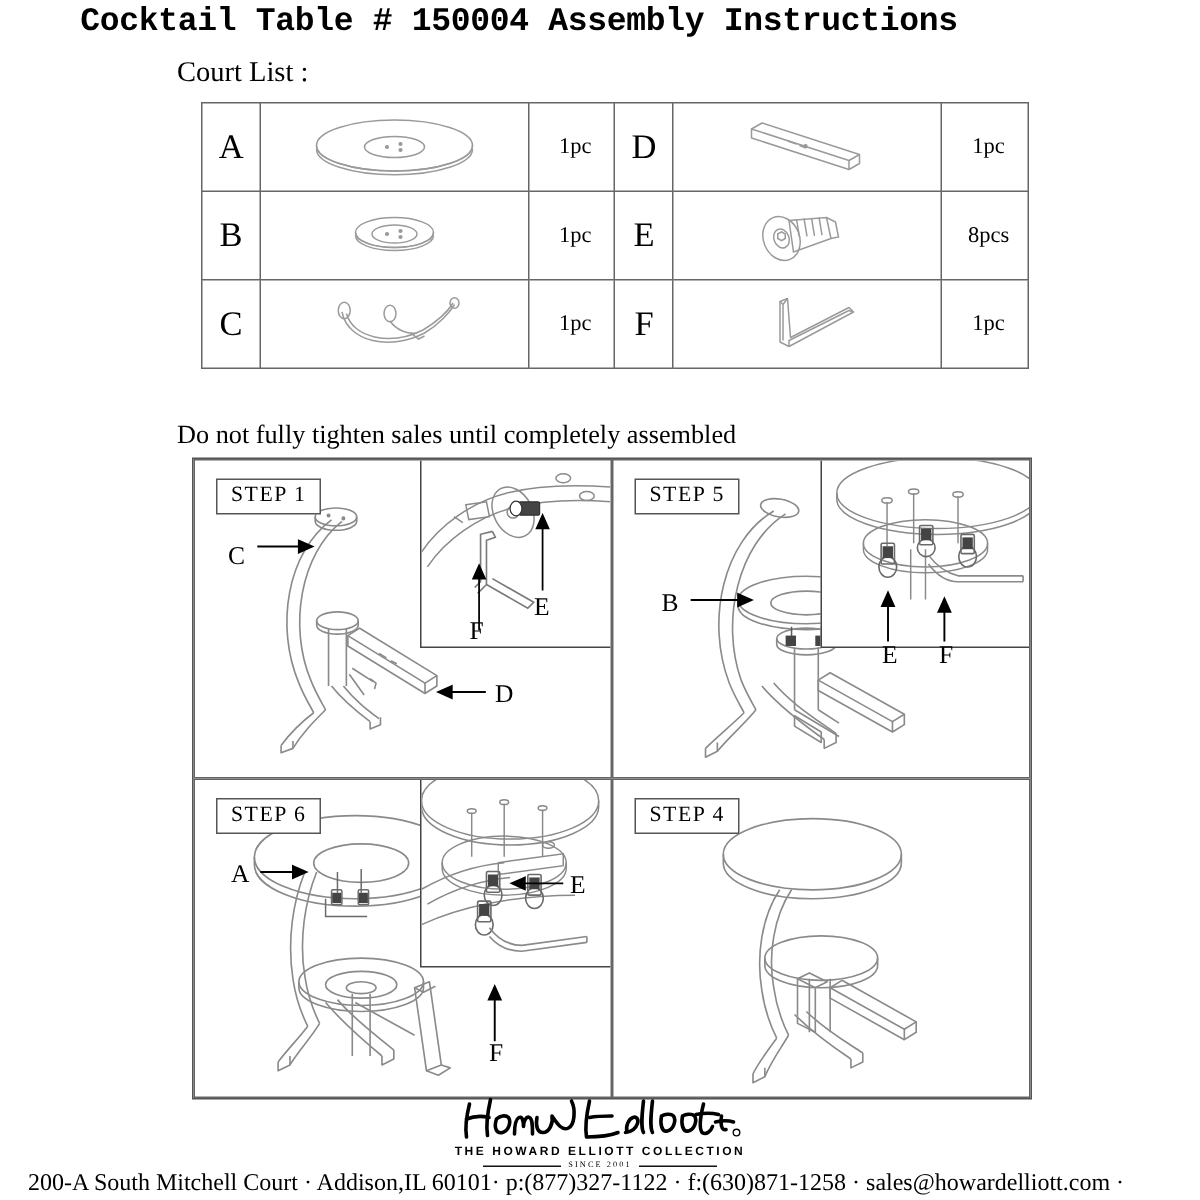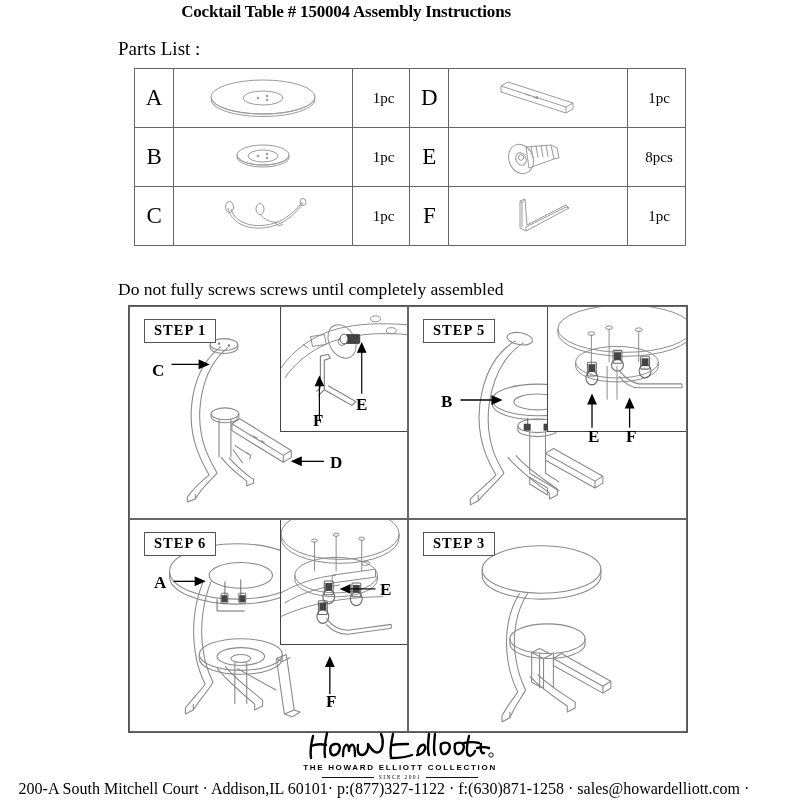--- a/index.html
+++ b/index.html
@@ -3,41 +3,41 @@
 <meta charset="utf-8">
 <style>
   html,body{margin:0;padding:0;background:#fff;}
   body{width:800px;height:800px;position:relative;overflow:hidden;
        font-family:"Liberation Serif",serif;color:#000;}
 
   .page{position:absolute;inset:0;}
 
   
   .title{position:absolute;top:2px;left:0;width:692px;text-align:center;
-         font-family:Liberation Serif, serif;font-weight:bold;
-         font-size:17px;letter-spacing:-0.2px;}
+         font-family:Liberation Mono, monospace;font-weight:bold;
+         font-size:22px;letter-spacing:-0.2px;}
   .parts-label{position:absolute;top:38px;left:118px;font-size:19px;}
 
   
   .parts-table{position:absolute;top:68px;left:134px;width:552px;height:176px;
                border:1.4px solid #555;border-collapse:collapse;}
   .parts-table td{border:1.2px solid #666;padding:0;vertical-align:middle;}
   .pt-letter{width:40px;text-align:center;font-size:23px;}
   .pt-img{width:180px;height:58px;text-align:center;}
   .pt-qty{width:54px;text-align:center;font-size:15px;padding-left:5px!important;}
   .pt-img svg{display:block;margin:0 auto;}
 
   
   .note{position:absolute;top:279px;left:118px;font-size:17.5px;}
 
   
   .steps{position:absolute;top:305px;left:128px;width:560px;height:428px;
          border:1.4px solid #555;box-sizing:border-box;
          display:grid;grid-template-columns:1fr 1fr;grid-template-rows:1fr 1fr;}
-  .step{position:relative;border:0.9px solid #666;box-sizing:border-box;overflow:hidden;font-weight:bold;}
+  .step{position:relative;border:0.9px solid #666;box-sizing:border-box;overflow:hidden;}
   .step-badge{position:absolute;top:12px;left:14px;border:1.2px solid #555;
               padding:2px 9px 3px 9px;font-size:14.5px;letter-spacing:1px;
               background:#fff;z-index:5;}
   .inset{position:absolute;top:-1px;right:-1px;border:1.4px solid #444;
          background:#fff;box-sizing:border-box;overflow:hidden;z-index:3;}
   .lbl{position:absolute;font-size:17px;z-index:6;}
   .art{position:absolute;inset:0;z-index:1;}
   .inset .art{z-index:4;}
 
   
@@ -51,21 +51,21 @@
   .since{font-family:"Liberation Serif",serif;font-size:5.5px;letter-spacing:1.4px;}
   .contact{position:absolute;top:780px;left:0;width:768px;text-align:center;
            font-size:16px;}
 </style>
 </head>
 <body>
 
 <div class="page">
 
   <div class="title">Cocktail Table # 150004 Assembly Instructions</div>
-  <div class="parts-label">Parts List :</div>
+  <div class="parts-label">Court List :</div>
 
   <table class="parts-table">
     <tbody>
         <tr>
       <td class="pt-letter">A</td>
       <td class="pt-img">
         <svg width="150" height="48" viewBox="0 0 150 48">
           <g fill="none" stroke="#9a9a9a" stroke-width="1">
             <ellipse cx="75" cy="23" rx="52" ry="17"></ellipse>
             <path d="M23 23 a52 17 0 0 0 104 0"></path>
@@ -149,21 +149,21 @@
             <path d="M57 9 L59 11 L59 35 M59 11 L62 7"></path>
             <path d="M63 39 L63 35 L103 15 L106 16"></path>
           </g>
         </svg>
       </td>
       <td class="pt-qty">1pc</td>
     </tr>
   </tbody>
     </table>
 
-  <div class="note">Do not fully screws screws until completely assembled</div>
+  <div class="note">Do not fully tighten sales until completely assembled</div>
 
   <div class="steps">
 
     <div class="step">
       <div class="step-badge">STEP  1</div>
       <svg class="art" viewBox="0 0 280 214">
         <g fill="none" stroke="#8a8a8a" stroke-width="1.1" stroke-linejoin="round">
           <path d="M92 40 C62 62, 54 112, 70 150 C74 160, 78 166, 80 170"></path>
           <path d="M99 41 C71 63, 63 112, 78 148 C82 158, 86 164, 88 168"></path>
           <ellipse cx="95" cy="38" rx="14" ry="6"></ellipse>
@@ -410,21 +410,21 @@
       <svg class="art" viewBox="0 0 280 214" style="z-index:7;">
         <g stroke="#000" stroke-width="1.3" fill="#000">
           <path d="M202 176 L202 146" fill="none"></path>
           <path d="M198 148 L202 139 L206 148 Z"></path>
         </g>
       </svg>
       <div class="lbl" style="top:172px;left:196px;">F</div>
     </div>
 
     <div class="step">
-      <div class="step-badge">STEP  3</div>
+      <div class="step-badge">STEP  4</div>
       <svg class="art" viewBox="0 0 280 214">
         <g fill="none" stroke="#8a8a8a" stroke-width="1.1" stroke-linejoin="round">
           <ellipse cx="134" cy="50" rx="60" ry="24"></ellipse>
           <path d="M74 50 l0 6 a60 24 0 0 0 120 0 l0 -6"></path>
           <path d="M112 74 C100 92, 96 118, 100 142 C102 156, 106 166, 110 174"></path>
           <path d="M120 74 C108 92, 104 118, 108 140 C110 154, 114 164, 118 172"></path>
           <ellipse cx="140" cy="120" rx="38" ry="15"></ellipse>
           <path d="M102 120 l0 5 a38 15 0 0 0 76 0 l0 -5"></path>
           <path d="M132 134 L132 170 M146 134 L146 170"></path>
           <path d="M110 174 C104 182, 98 190, 94 198"></path>

